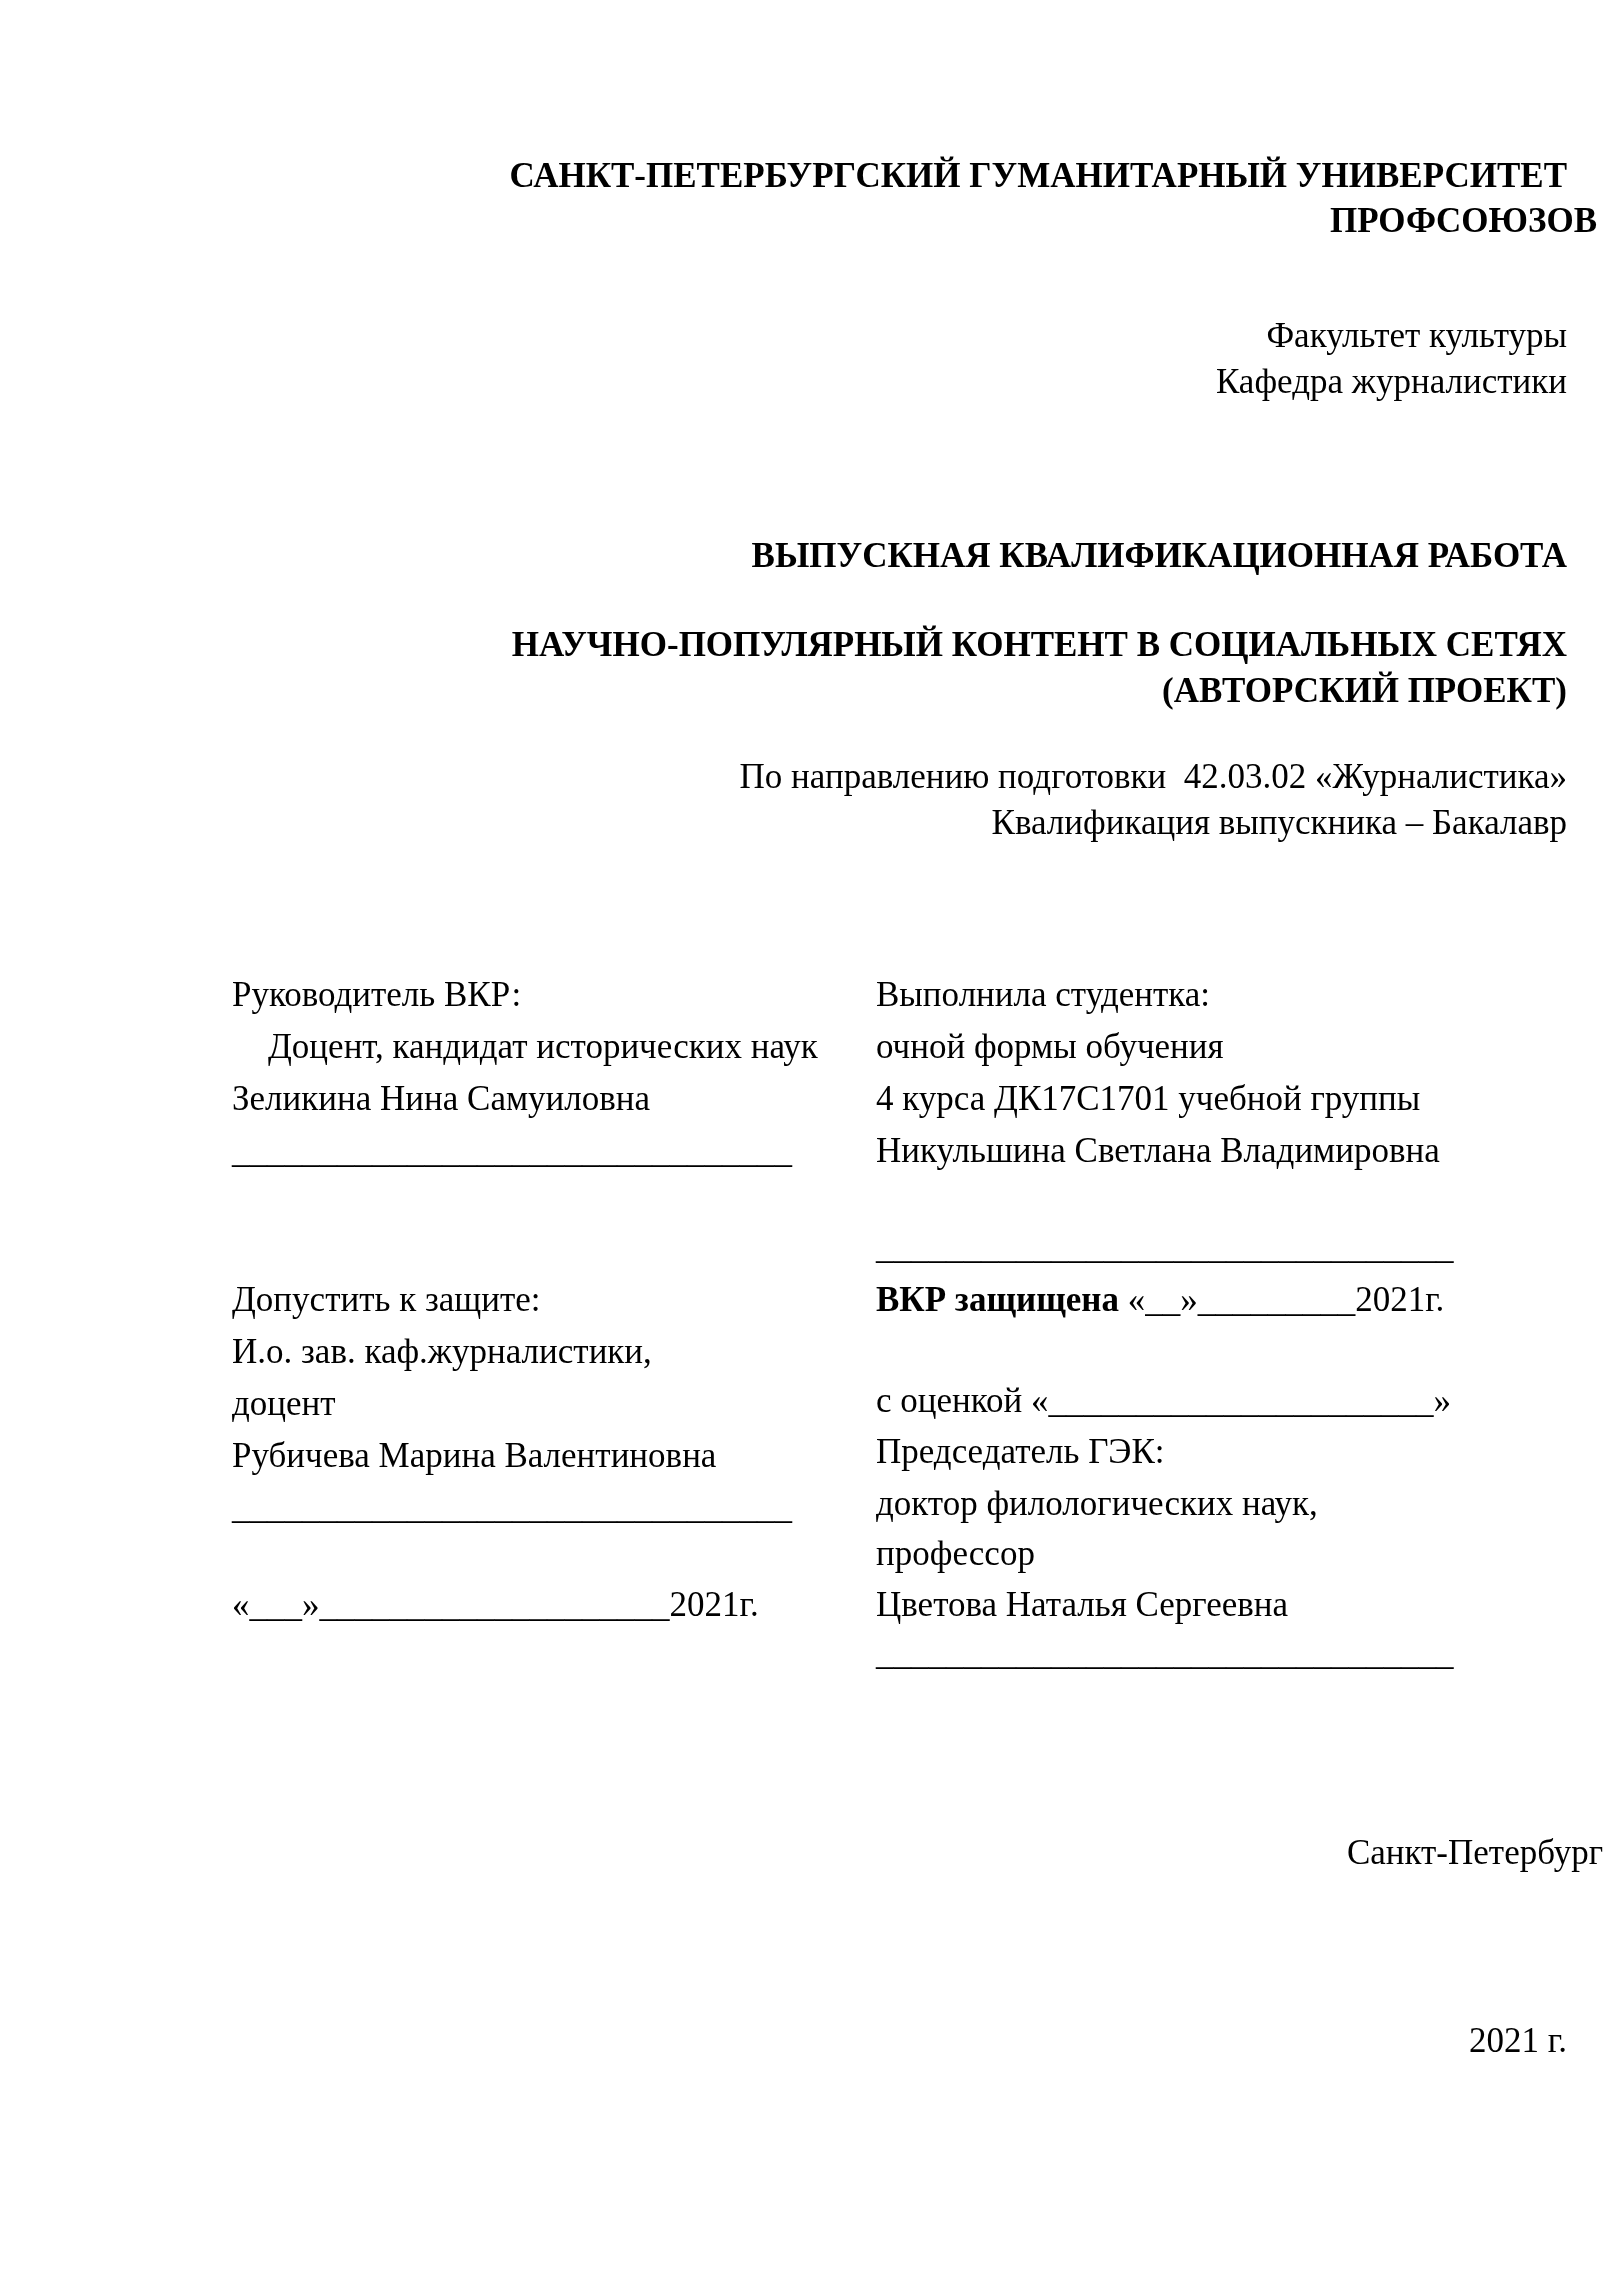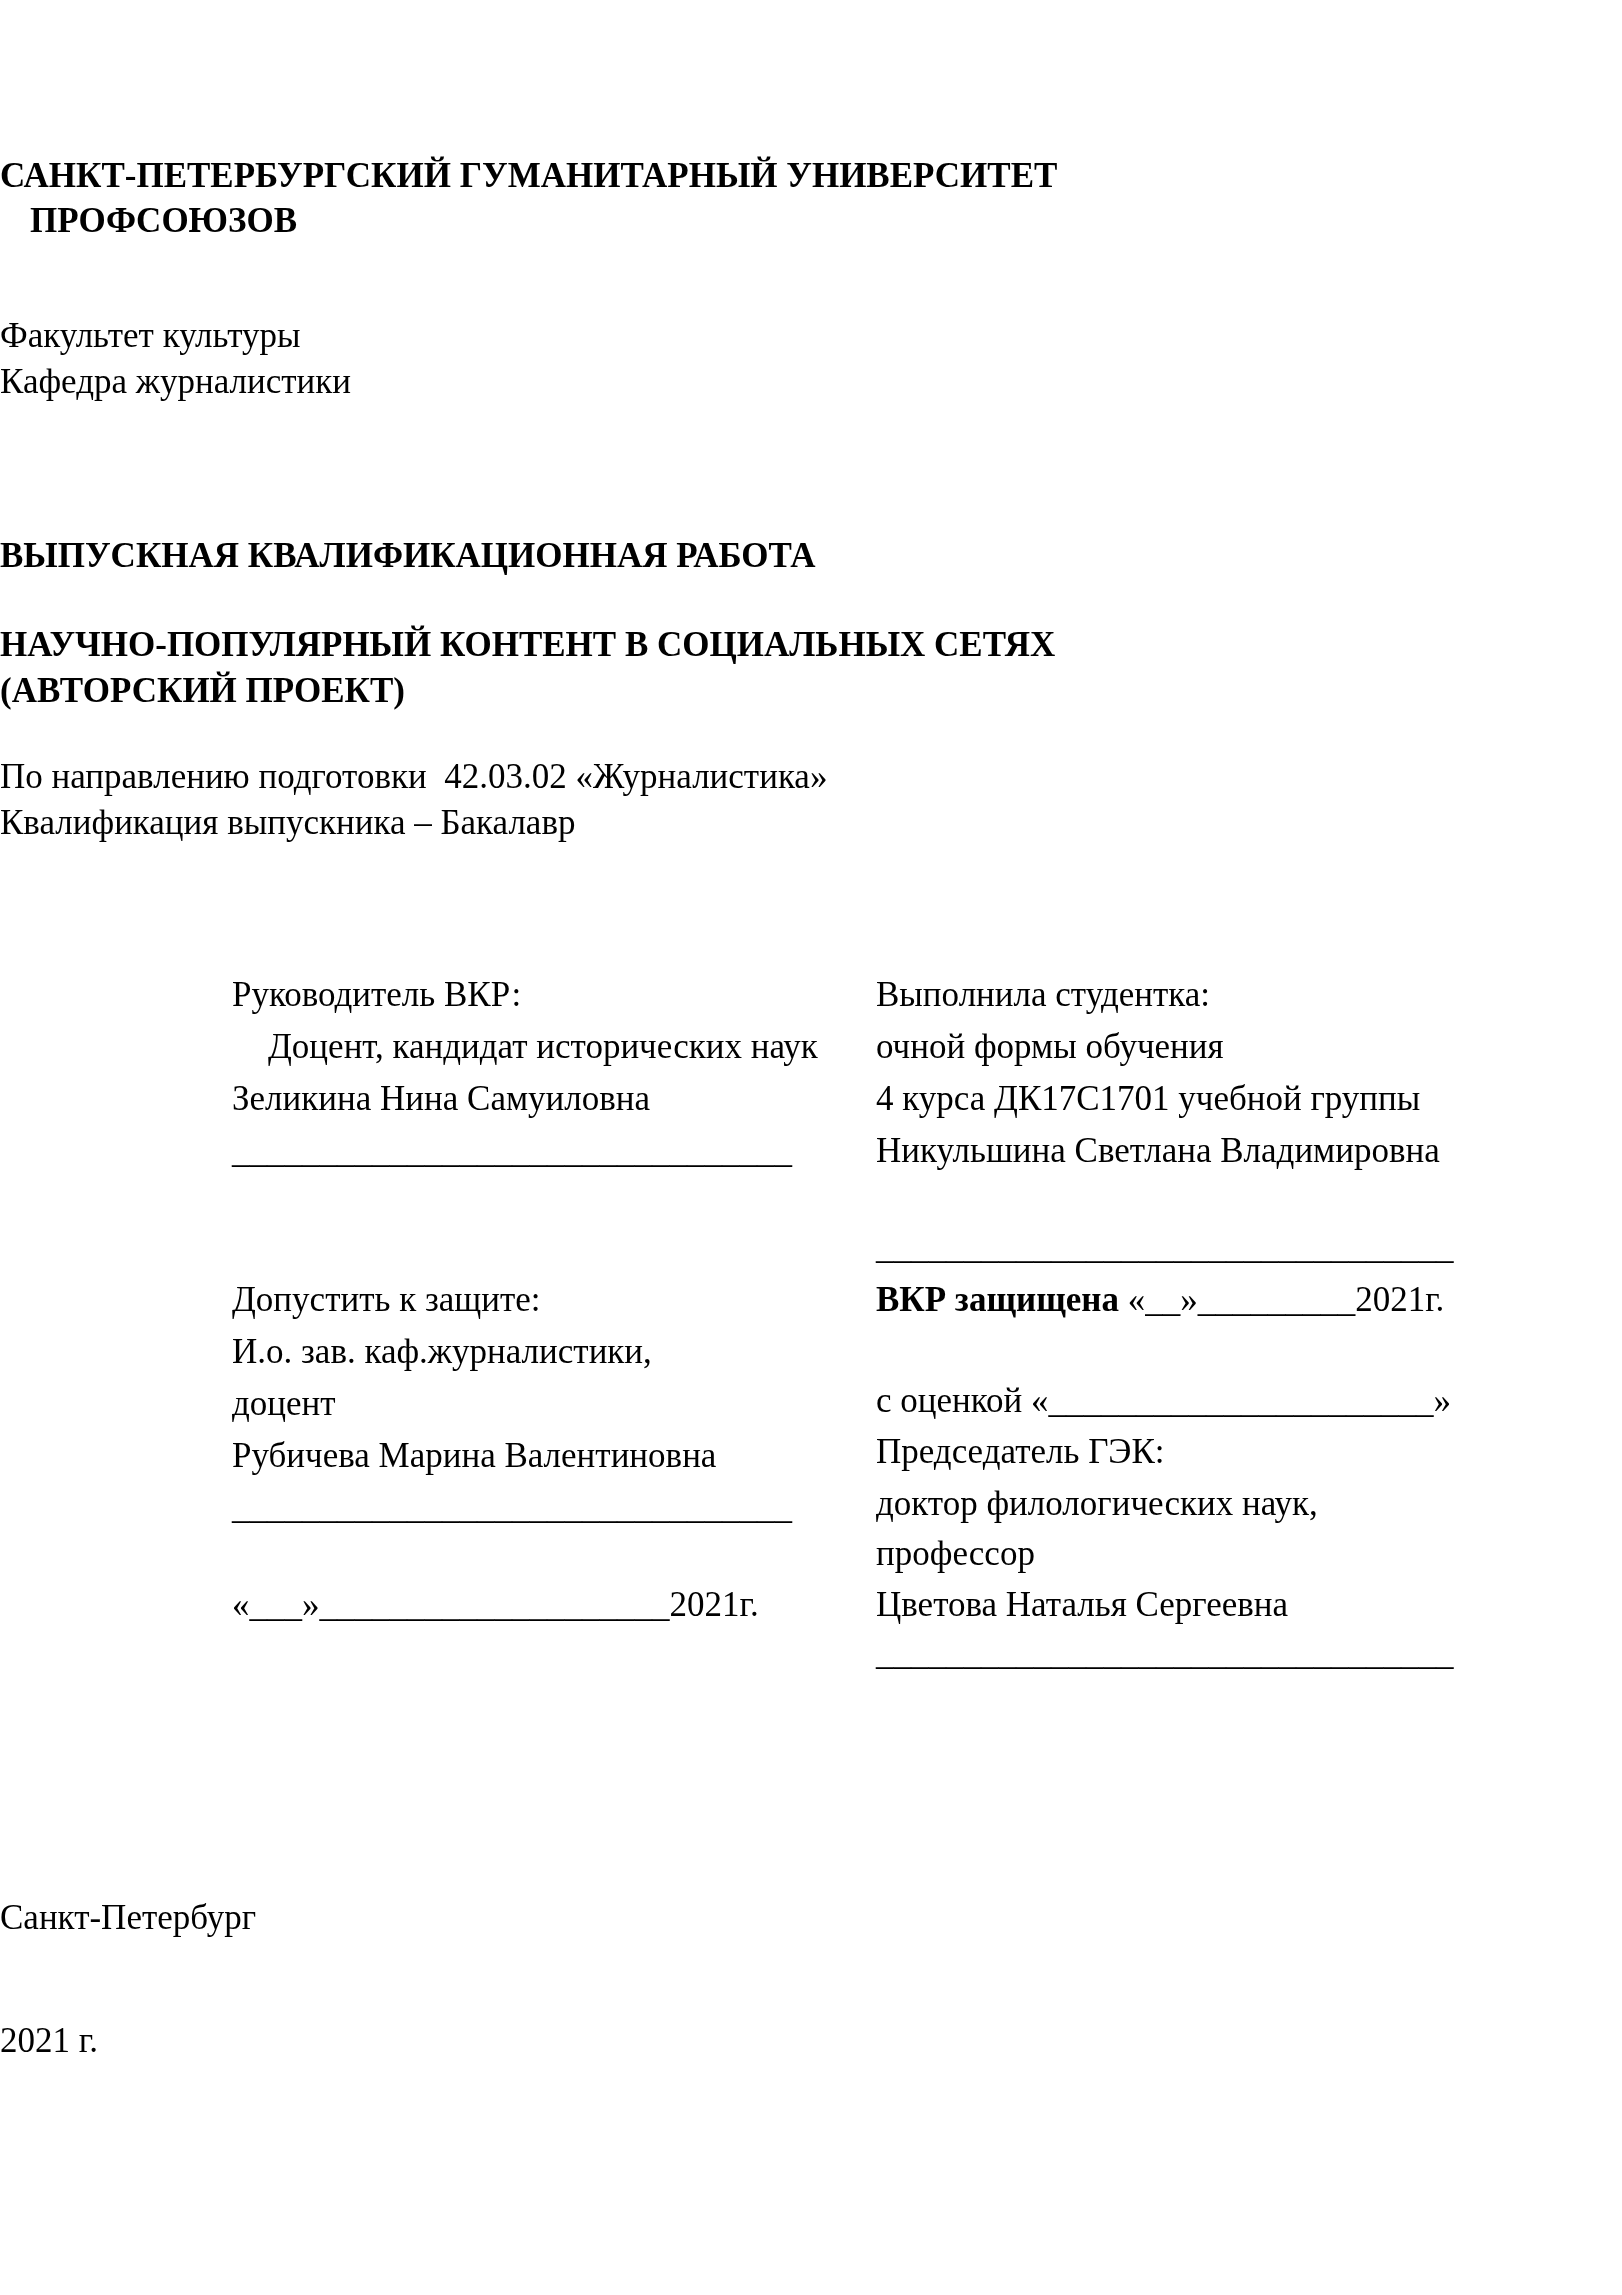--- a/index.html
+++ b/index.html
@@ -2,21 +2,21 @@
 <html style="font-size:12.6px"><head>
   <meta charset="utf-8">
   <style>
     html, body { margin: 0; padding: 0; background: #ffffff; }
     body {
       width: 1623px; height: 2295px; position: relative; overflow: hidden;
       font-family: "Liberation Serif", "DejaVu Serif", serif;
       color: #000000;
     }
     .line { position: absolute; white-space: pre; font-size: 35px; line-height: 44px; }
-    .center { left: 0; width: 1567px; text-align: left; }
+    .center { left: 0; width: 1567px; text-align: right; }
     .bold { font-weight: bold; }
   </style>
 </head>
 <body>
 
 <div class="line center bold" style="top:154px;">САНКТ-ПЕТЕРБУРГСКИЙ ГУМАНИТАРНЫЙ УНИВЕРСИТЕТ</div>
 <div class="line center bold" style="top:199px;padding-left:30px;">ПРОФСОЮЗОВ</div>
 <div class="line center" style="top:314px;">Факультет культуры</div>
 <div class="line center" style="top:360px;">Кафедра журналистики</div>
 
@@ -50,15 +50,15 @@
   <div class="line" style="left:876px; top:1278px;"><span class="bold">ВКР защищена</span><span> «__»_________2021г.</span></div>
 
   <div class="line" style="left:876px; top:1379px;"><span>с оценкой «</span><span>______________________</span><span>»</span></div>
   <div class="line" style="left:876px; top:1430px;text-align:right;">Председатель ГЭК:</div>
   <div class="line" style="left:876px; top:1482px;">доктор филологических наук,</div>
   <div class="line" style="left:876px; top:1532px;">профессор</div>
   <div class="line" style="left:876px; top:1583px;">Цветова Наталья Сергеевна</div>
   <div class="line" style="left:876px; top:1631px;">_________________________________</div>
 </div>
 
-<div class="line center" style="top:1896px;">Санкт-Петербург</div>
+<div class="line center" style="top:1831px;padding-left:36px;">Санкт-Петербург</div>
 <div class="line center" style="top:1991px;margin-top:28px;">2021 г.</div>
 
 
 </body></html>

